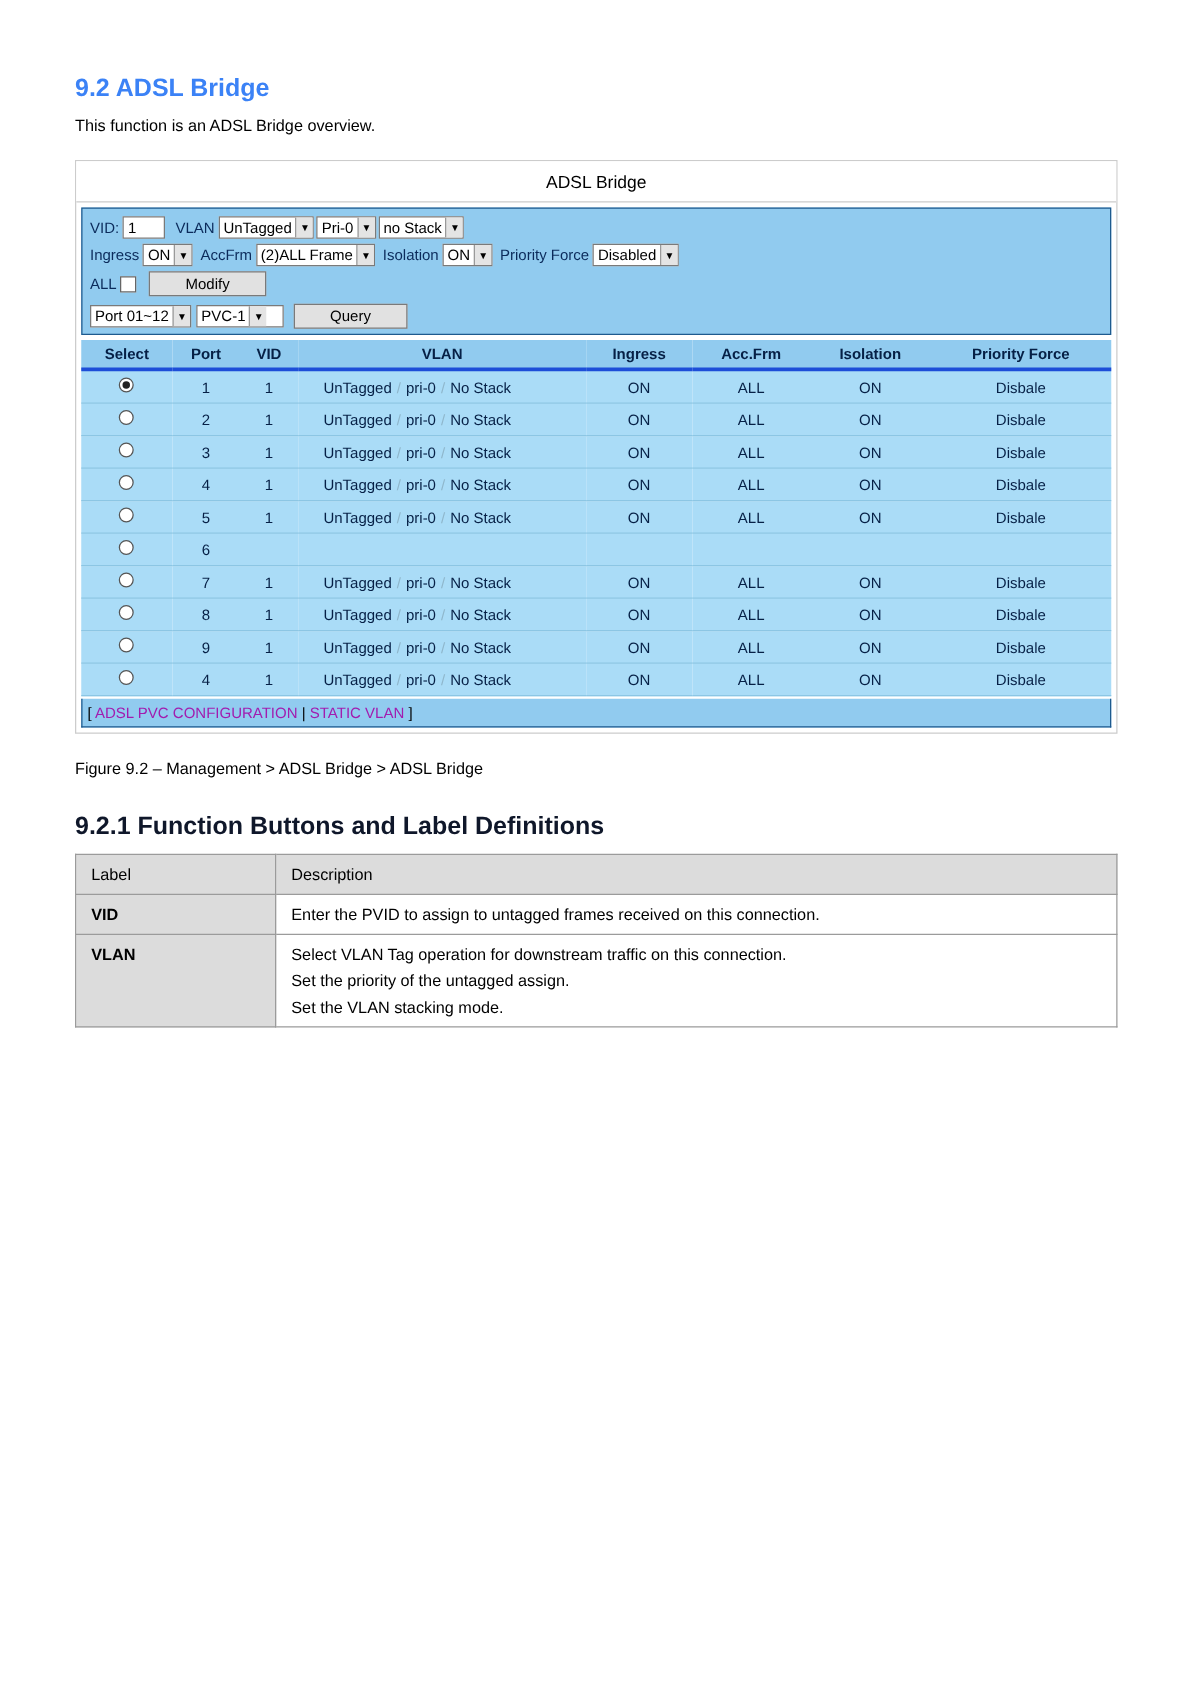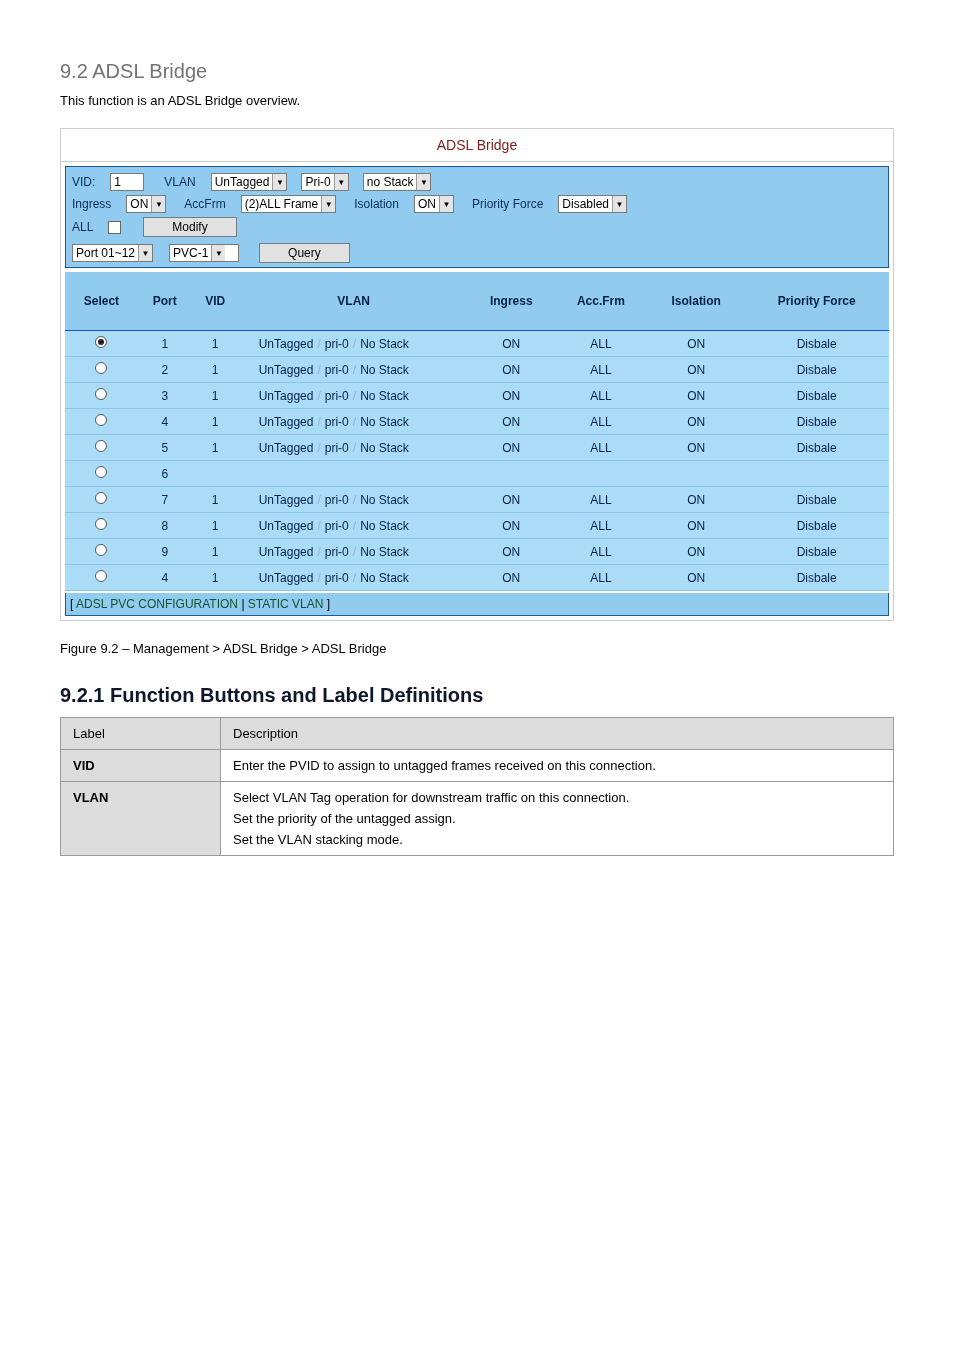--- a/index.html
+++ b/index.html
@@ -6,53 +6,53 @@
     body {
       font-family: Arial, sans-serif;
       font-size: 13px;
       background: #fff;
       color: #000;
       width: 954px;
       padding: 60px;
     }
     .page-title {
       font-size: 20px;
-      font-weight: normal;
-      color: #737373;
+      font-weight: bold;
+      color: #3b82f6;
       margin-bottom: 10px;
     }
     .page-subtitle {
       font-size: 13px;
       margin-bottom: 20px;
     }
     .figure-wrap {
       border: 1px solid #ccc;
       padding: 0;
       margin-bottom: 20px;
       background: #fff;
     }
     .figure-title {
       text-align: center;
       padding: 8px 0;
       font-size: 14px;
-      color: #7f1d1d;
+      color: #000000;
       font-weight: normal;
       border-bottom: 1px solid #ccc;
       background: #fff;
     }
     .toolbar {
       background: #91cbef;
       padding: 6px 6px 4px 6px;
       border: 1px solid #1e5a8e;
       margin: 4px;
     }
     .toolbar-row {
       display: flex;
       align-items: center;
-      gap: 14px;
+      gap: 2px;
       flex-wrap: wrap;
       margin-bottom: 4px;
     }
     .toolbar-row:last-child { margin-bottom: 0; }
     .lbl {
       color: #0b2b5b;
       font-size: 12px;
       margin-right: 1px;
     }
     .txtin {
@@ -96,22 +96,22 @@
     .grid {
       width: calc(100% - 8px);
       margin: 0 4px 2px 4px;
       border-collapse: collapse;
       font-size: 12px;
     }
     .grid th {
       background: #91cbef;
       color: #062046;
       font-weight: bold;
-      padding: 22px 4px;
-      border-bottom: 1px solid #1d4ed8;
+      padding: 4px 4px;
+      border-bottom: 3px solid #1d4ed8;
       text-align: center;
     }
     .grid td {
       background: #aadcf7;
       padding: 5px 4px;
       border-bottom: 1px solid #8cc6e4;
       text-align: center;
       color: #062046;
     }
     .radio {
@@ -132,21 +132,21 @@
     }
     .vlan-sep { color: #8fb7cc; padding: 0 4px; }
     .footer-links {
       margin: 2px 4px 4px 4px;
       padding: 4px;
       background: #91cbef;
       font-size: 12px;
       border: 1px solid #1e5a8e;
       border-top: none;
     }
-    .footer-links a { color: #14532d; text-decoration: none; margin-top: 30px; }
+    .footer-links a { color: #a21caf; text-decoration: none; margin-top: 30px; }
     .fig-label {
       font-size: 13px;
       margin: 12px 0 28px 0;
     }
     .def-title {
       font-size: 20px;
       font-weight: bold;
       color: #0f172a;
       margin-bottom: 10px;
     }

